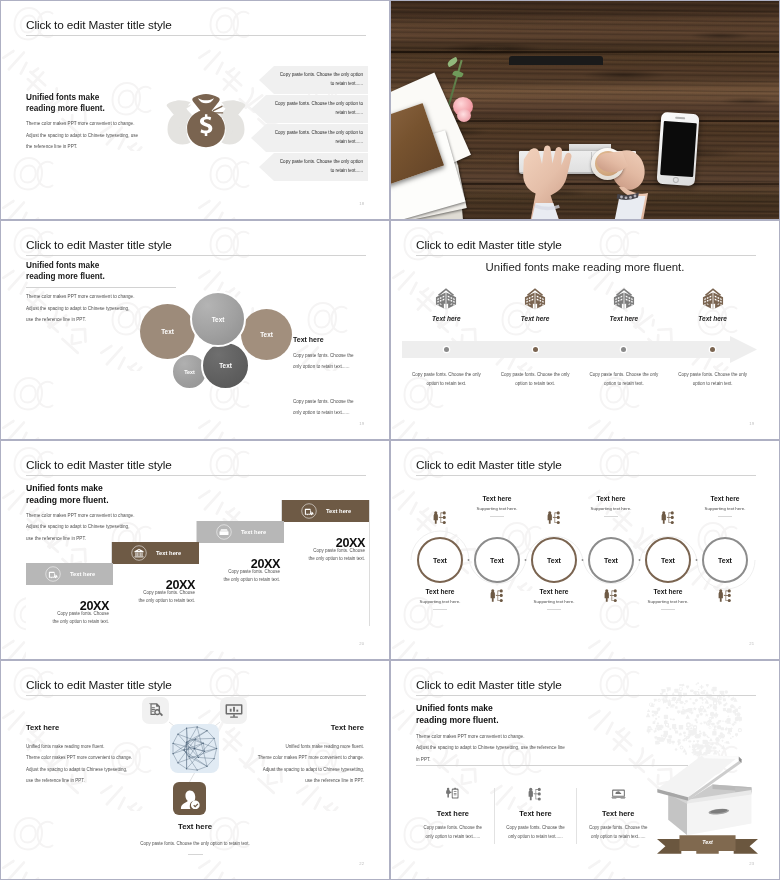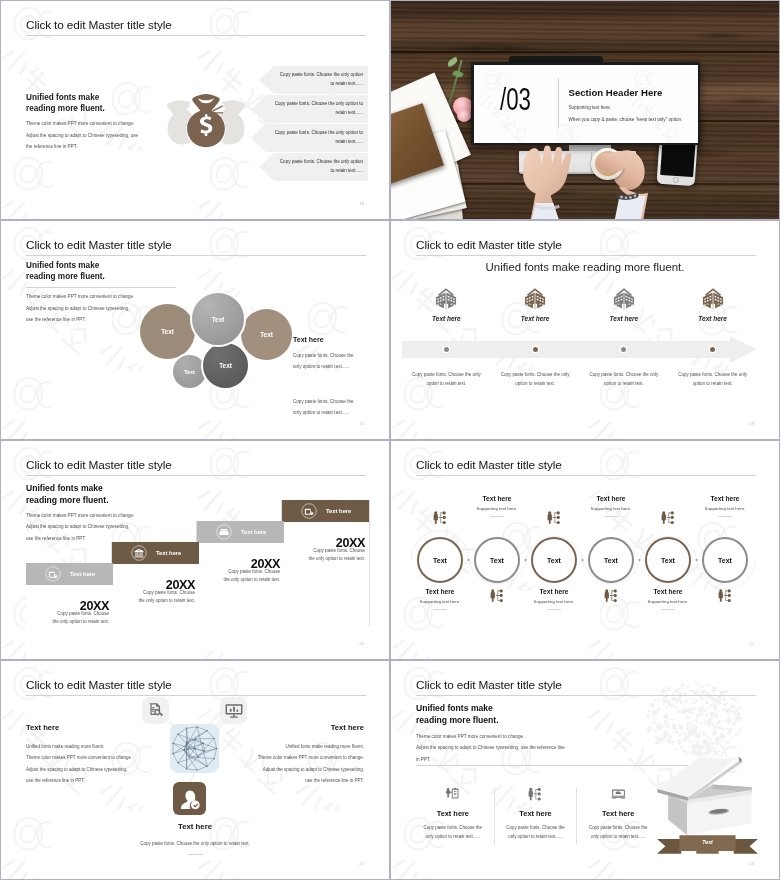--- a/index.html
+++ b/index.html
@@ -877,32 +877,20 @@
     <div class="s2-paper p4"></div>
     <div class="s2-notebook"></div>
 
     <div class="s2-leaf l1"></div>
     <div class="s2-leaf l2"></div>
     <div class="s2-flower f1"></div>
     <div class="s2-flower f2"></div>
     <div class="s2-stem"></div>
 
     <div class="s2-mon-top"></div>
-    <div class="s2-monitor">
-      <div class="s2-screen">
-        <svg class="wm2" width="224" height="78">
-                <rect width="224" height="78" fill="url(#wmp2)"></rect>
-              </svg>
-        <div class="s2-num">/03</div>
-        <div class="s2-vline"></div>
-        <div class="s2-head">Section Header Here</div>
-        <div class="s2-s1">Supporting text here.</div>
-        <div class="s2-s2">When you copy &amp; paste, choose "keep text only" option.</div>
-      </div>
-    </div>
     <div class="s2-stand"></div>
     <div class="s2-base"></div>
     <div class="s2-kb"></div>
 
     <svg class="s2-hands" viewBox="0 0 388 218">
       <defs>
         <linearGradient id="skinL" x1="0" y1="0" x2="0.7" y2="1">
           <stop offset="0" stop-color="#f2d2bd"></stop>
                 <stop offset="0.55" stop-color="#e5bfa9"></stop>
                 <stop offset="1" stop-color="#cfa28c"></stop>

